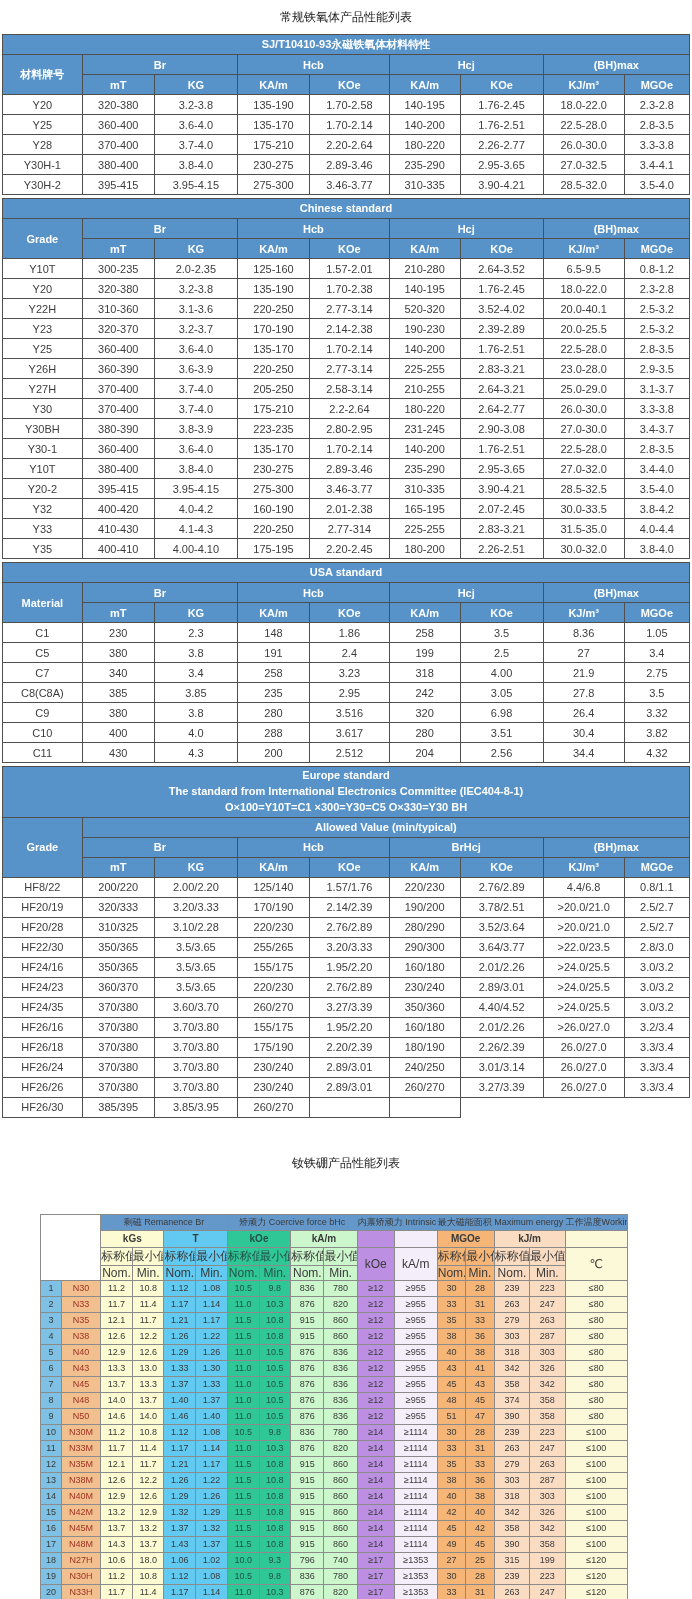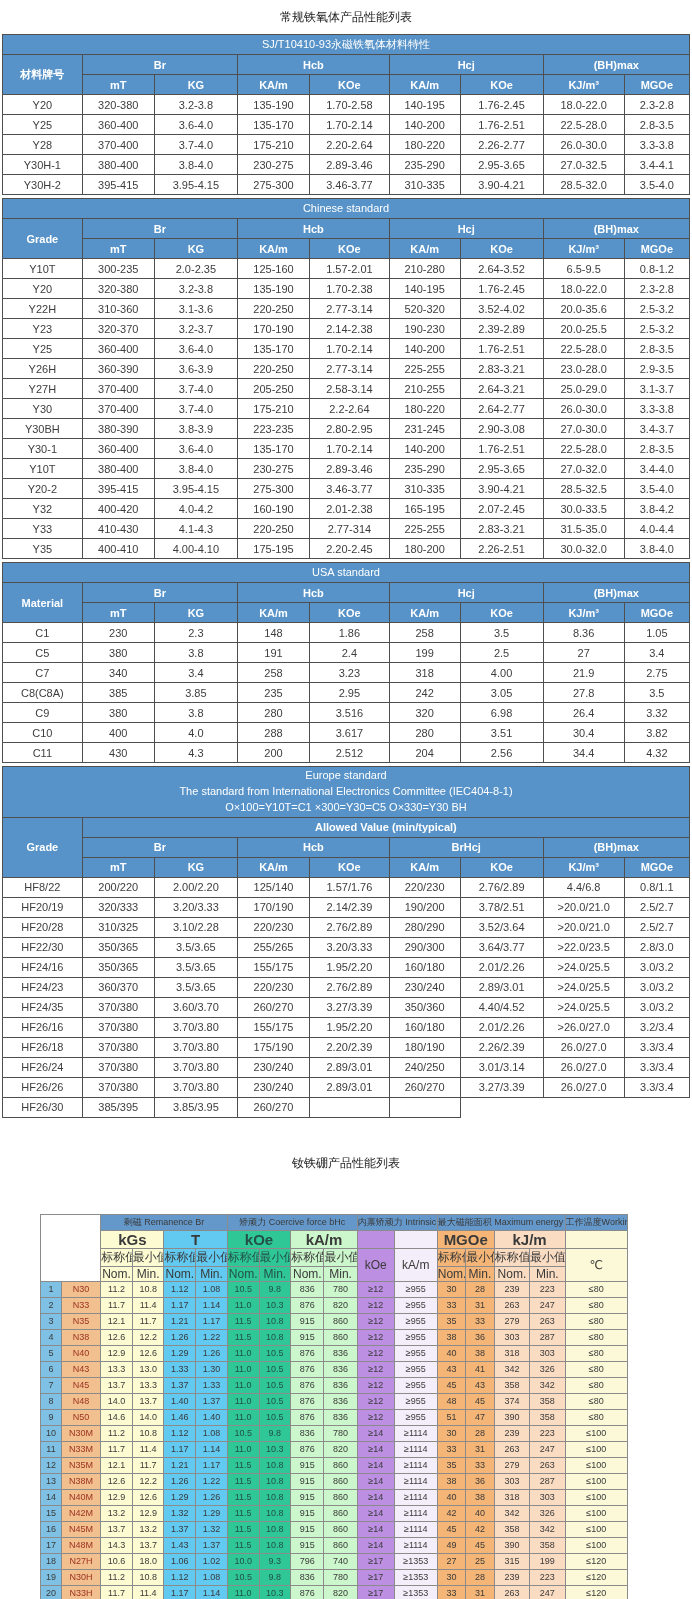--- a/index.html
+++ b/index.html
@@ -4,21 +4,21 @@
 <style>
   html,body{margin:0;padding:0;background:#ffffff;}
   body{width:692px;font-family:"Liberation Sans","DejaVu Sans",sans-serif;color:#333;}
   .page-title{width:100%;text-align:center;font-size:12px;color:#222;padding:9px 0 8px 0;}
   .ferrite-wrap{margin:0 2px;}
   table.ftab{border-collapse:collapse;table-layout:fixed;width:688px;margin:0 0 3px 0;}
   table.ftab td,table.ftab th{border:1px solid #4f4f4f;text-align:center;vertical-align:middle;
     font-size:11px;padding:1px 0;height:17px;overflow:hidden;white-space:nowrap;}
   table.ftab th{background:#5793c8;color:#ffffff;font-weight:bold;}
   table.ftab td{background:#ffffff;color:#3d3d3d;}
-  td.t-title{background:#5793c8 !important;color:#fff !important;font-weight:normal;
+  td.t-title{background:#5793c8 !important;color:#fff !important;font-weight:bold;
     white-space:pre-line !important;height:auto;line-height:1.45;padding:2px 0;margin-left:11px;}
   td.noborder{border:none !important;background:#fff;}
 
   .nd-wrap{margin:34px 0 0 40px;}
   table.ndtab{border-collapse:collapse;table-layout:fixed;width:588px;}
   table.ndtab td,table.ndtab th{border:1px solid #8b8b8b;text-align:center;vertical-align:middle;
     font-size:9px;padding:0;height:15px;overflow:hidden;white-space:nowrap;color:#3a3a3a;font-weight:normal;}
   table.ndtab{border:1px solid #555;}
   th.h-big{background:#6598ca;color:#20384f;white-space:pre-line;line-height:1.5;font-size:9.5px;height:72px;}
   th.h-blank{background:#ffffff;}
@@ -26,21 +26,21 @@
   .c-grade{background:#f2bf8e;color:#9c3322 !important;}
   .c-kgs{background:#fcfbd2;}
   .c-t{background:#62c9f1;}
   .c-koe{background:#2fc795;color:#23514a !important;}
   .c-kam{background:#ccf6cb;}
   .c-ihck{background:#bd8fe3;}
   .c-ihca{background:#f4eefa;}
   .c-mg{background:#f4b576;}
   .c-kj{background:#fadcc3;}
   .c-tmp{background:#fbf9d8;}
-  tr.unit-row th{height:16px;font-weight:bold;font-size:15px;}
+  tr.unit-row th{height:16px;font-weight:bold;font-size:10px;}
   tr.zh-row th, tr.en-row th{height:14px;font-size:12px;}
 </style>
 </head>
 <body>
 
 <div class="page-title">常规铁氧体产品性能列表</div>
 
 <div class="ferrite-wrap">
   <table class="ftab">
       <colgroup>
@@ -192,21 +192,21 @@
           <td>2.3-2.8</td>
         </tr>
         <tr>
           <td>Y22H</td>
           <td>310-360</td>
           <td>3.1-3.6</td>
           <td>220-250</td>
           <td>2.77-3.14</td>
           <td>520-320</td>
           <td>3.52-4.02</td>
-          <td>20.0-35.6</td>
+          <td>20.0-40.1</td>
           <td>2.5-3.2</td>
         </tr>
         <tr>
           <td>Y23</td>
           <td>320-370</td>
           <td>3.2-3.7</td>
           <td>170-190</td>
           <td>2.14-2.38</td>
           <td>190-230</td>
           <td>2.39-2.89</td>

